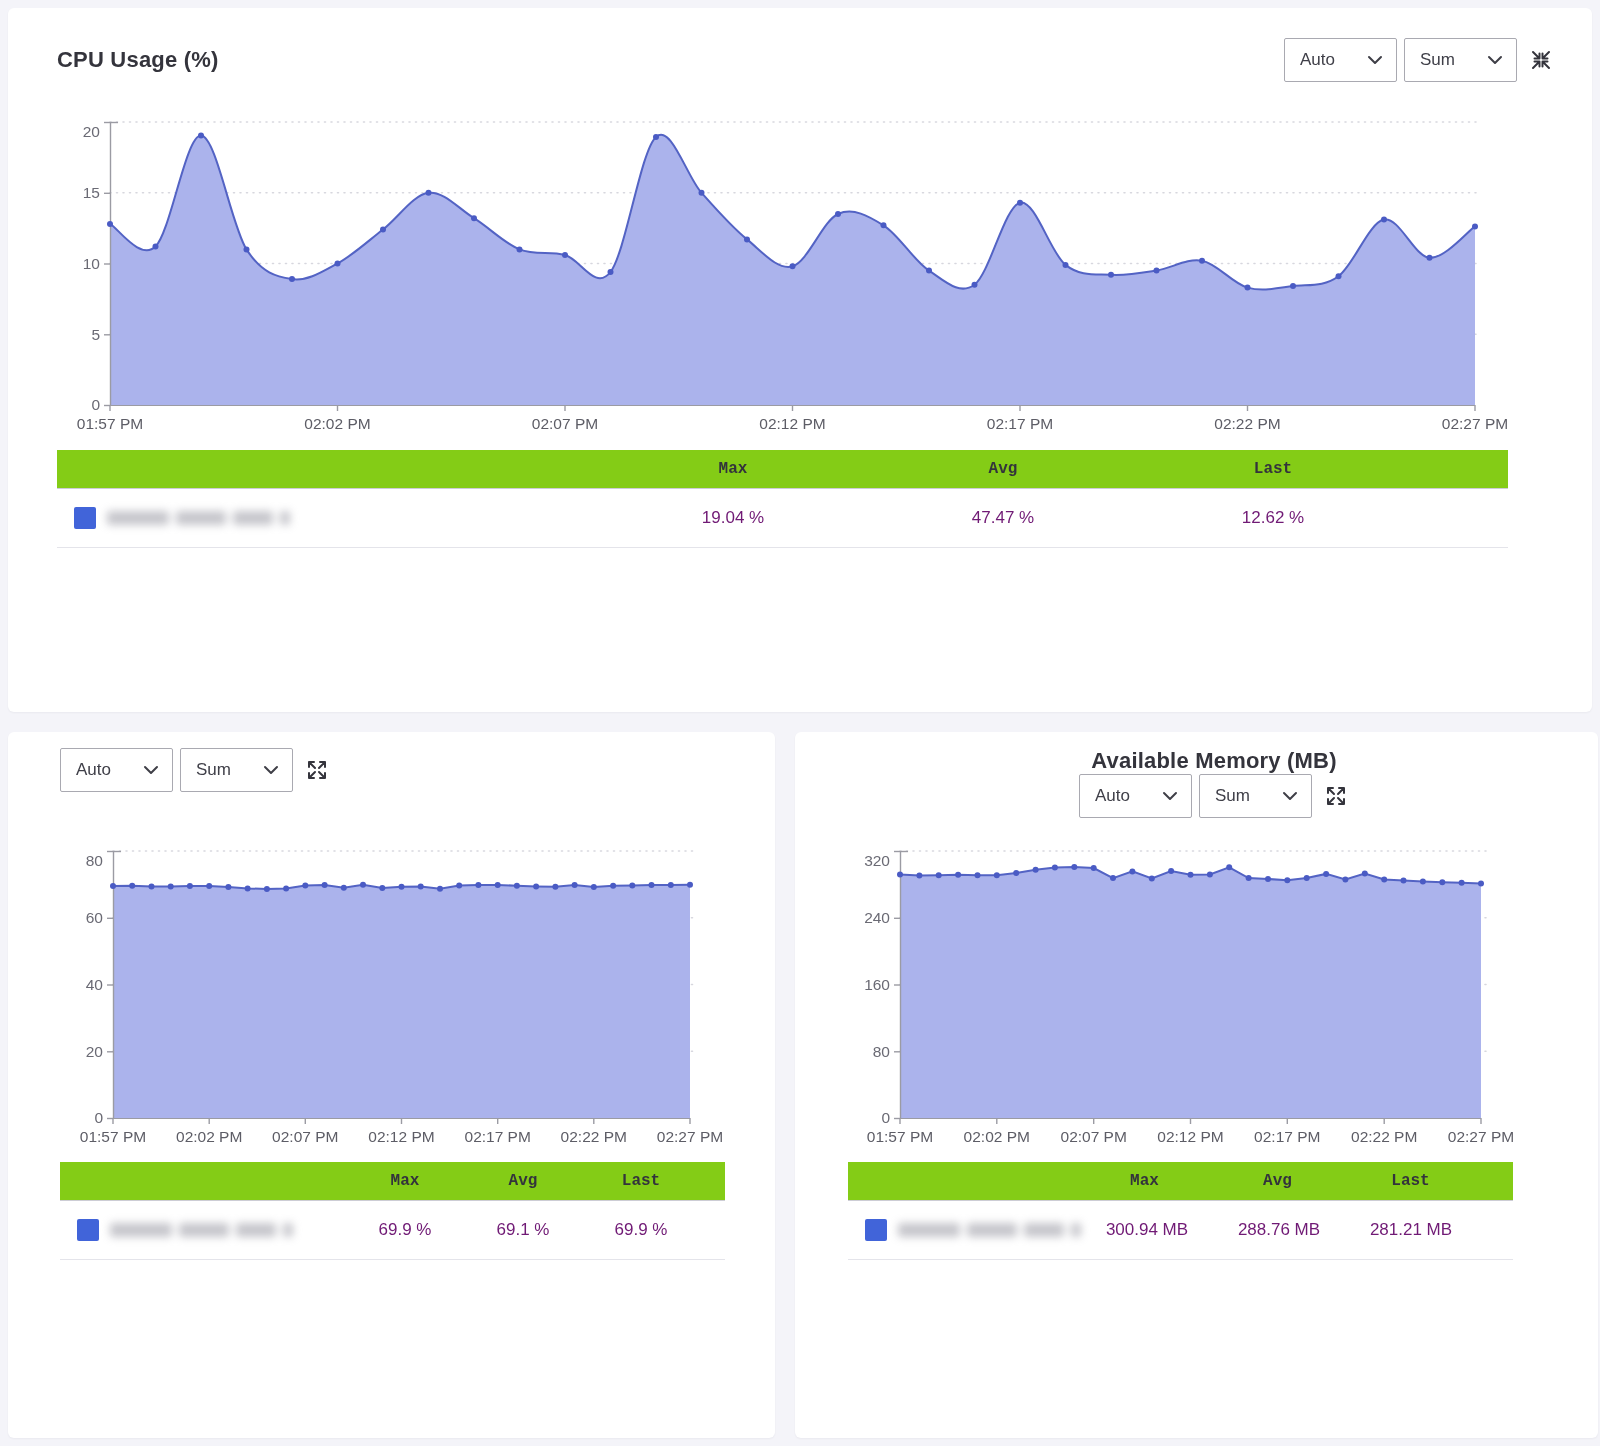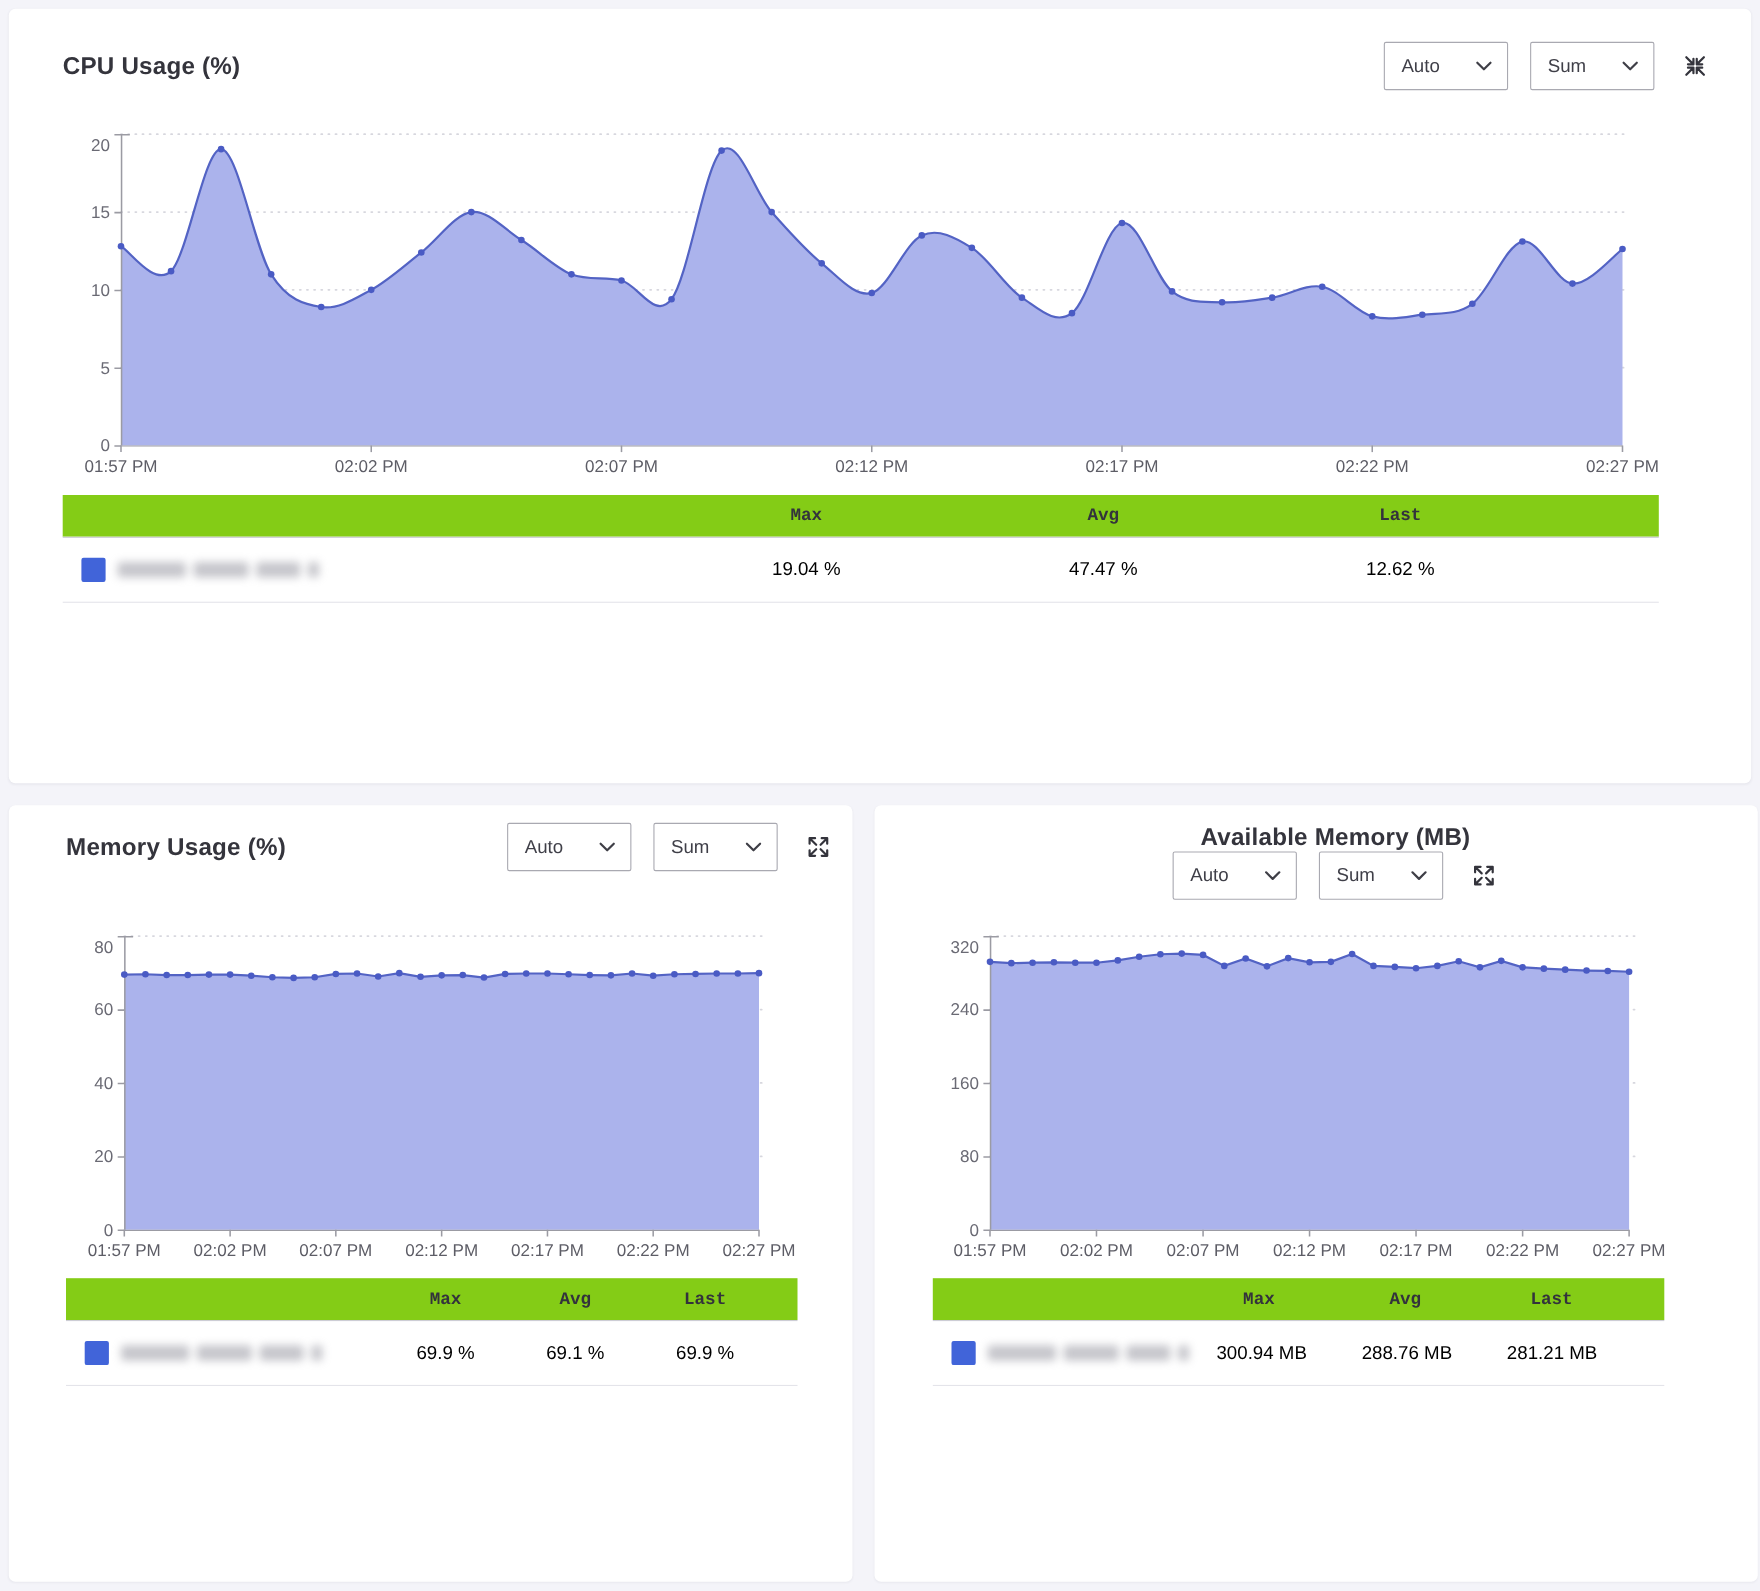--- a/index.html
+++ b/index.html
@@ -7,41 +7,41 @@
   .panel{background:#fff;border-radius:6px;box-shadow:0 1px 2px rgba(30,30,60,.05);box-sizing:border-box;}
   .panel-top{width:1584px;height:704px;margin-bottom:20px;padding-top:30px;}
   .bottom-row{display:flex;gap:20px;}
   .panel-bl{width:767px;height:706px;padding-top:16px;}
   .panel-br{width:803px;height:706px;padding-top:16px;}
   .phead{display:flex;align-items:center;height:44px;}
   .panel-top .phead{padding:0 38px 0 49px;}
   .panel-bl .phead{padding:0 18px 0 52px;}
   .panel-br .phead{padding:0 18px 0 53px;flex-direction:column;}
   .ptitle{font-size:22px;font-weight:700;color:#34343c;letter-spacing:.2px;flex:1;}
-  .controls{display:flex;align-items:center;gap:20px;}
+  .controls{display:flex;align-items:center;gap:7px;}
   .dd{min-width:113px;height:44px;background:#fff;border:1px solid #a9a9b1;border-radius:2px;
       display:flex;align-items:center;justify-content:space-between;box-sizing:border-box;
       padding:0 13px 0 15px;font-size:17px;color:#3f3f48;cursor:pointer;}
   .icon-btn{border:none;background:none;padding:0;margin-left:4px;width:26px;height:26px;cursor:pointer;display:flex;align-items:center;justify-content:center;}
   svg.chart{display:block;}
   .panel-top svg.chart{margin-top:26px;}
   .panel-bl svg.chart,.panel-br svg.chart{margin-top:30px;}
   .legend{box-sizing:border-box;}
   .panel-top .legend{margin:20px 84px 0 49px;}
   .panel-bl .legend{margin:10px 50px 0 52px;}
   .panel-br .legend{margin:10px 85px 0 53px;}
   .legend-head{display:flex;align-items:center;height:38px;background:#84cc16;font-family:Liberation Mono, monospace;}
   .legend-row{display:flex;align-items:center;height:58px;background:#fff;border-top:1px solid #cdcdd5;border-bottom:1px solid #e4e4ea;}
   .panel-top .legend-head,.panel-top .legend-row{padding-right:100px;}
   .panel-bl .legend-head,.panel-bl .legend-row{padding-right:25px;}
   .panel-br .legend-head,.panel-br .legend-row{padding-right:36px;}
   .namecol{flex:1;display:flex;align-items:center;padding-left:17px;}
   .lcol{text-align:center;font-size:16px;color:#33333c;}
   .legend-head .lcol{font-weight:700;}
-  .legend-row .lcol{font-size:17px;color:#000000;}
+  .legend-row .lcol{font-size:17px;color:#701a75;}
   .panel-top .lcol{width:270px;}
   .panel-bl .lcol{width:118px;}
   .panel-br .lcol{width:133px;}
   .swatch{width:22px;height:22px;border-radius:2px;flex:none;}
   .redacted{display:flex;gap:7px;margin-left:11px;filter:blur(4px);opacity:.5;}
   .redacted i{display:block;height:14px;background:#8e8e99;border-radius:3px;}
   .redacted i:nth-child(1){width:62px;}
   .redacted i:nth-child(2){width:50px;}
   .redacted i:nth-child(3){width:40px;}
   .redacted i:nth-child(4){width:10px;}
@@ -162,21 +162,20 @@
       <div class="lcol">47.47 %</div>
       <div class="lcol">12.62 %</div>
     </div>
   </div>
 </section>
 
 <div class="bottom-row">
 
 <section class="panel panel-bl">
   <div class="phead">
-    <div class="ptitle">Memory Usage (%)</div>
     <div class="controls">
       <div class="dd">
         <span>Auto</span>
         <span><svg width="16" height="10">
                 <polyline points="2,2 8,8 14,2" fill="none" stroke="#3f3f47" stroke-width="2" stroke-linecap="round" stroke-linejoin="round"></polyline>
               </svg></span>
       </div>
       <div class="dd">
         <span>Sum</span>
         <span><svg width="16" height="10">

